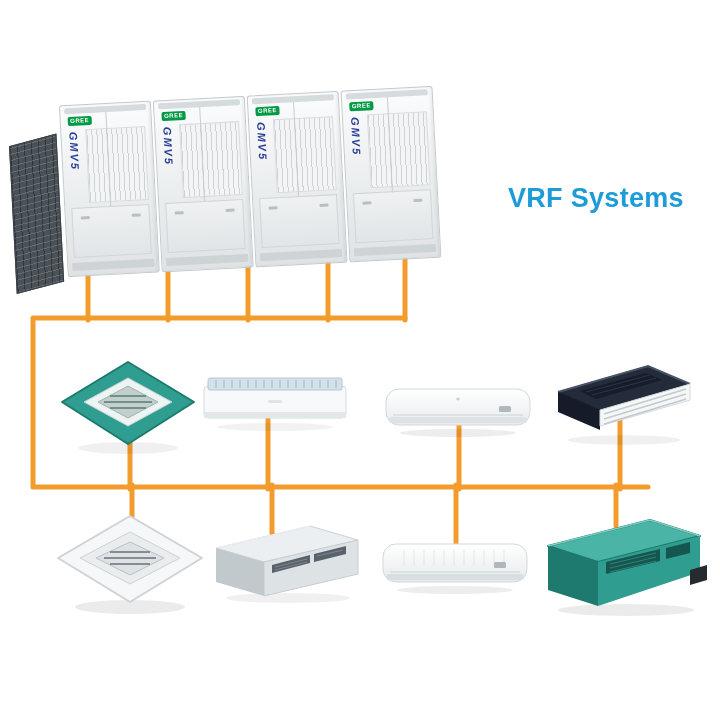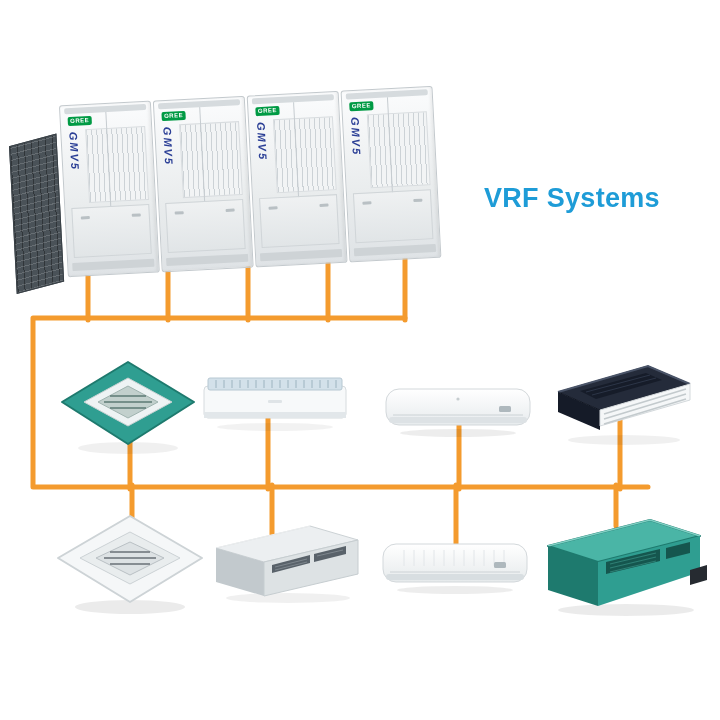--- a/index.html
+++ b/index.html
@@ -4,21 +4,21 @@
 <style>
   html,body{margin:0;padding:0;background:#ffffff;}
   body{font-family:"Liberation Sans", sans-serif;}
   .stage{position:relative;width:720px;height:720px;background:#ffffff;overflow:hidden;}
 
   
   .pipes{position:absolute;left:0;top:0;width:720px;height:720px;z-index:1;}
   .pipe{fill:none;stroke:var(--pipe,#F49B2E);stroke-width:5;stroke-linecap:round;stroke-linejoin:round;}
 
   
-  .title{position:absolute;left:484px;top:183px;z-index:3;font-size:27px;font-weight:700;
+  .title{position:absolute;left:508px;top:183px;z-index:3;font-size:27px;font-weight:700;
          letter-spacing:.3px;color:var(--title-blue,#1E9CD7);}
 
   
   .outdoor-row{position:absolute;left:16px;top:100px;width:440px;height:180px;z-index:2;
                display:flex;align-items:flex-end;transform:rotate(-3deg);transform-origin:0 180px;}
   .side-grille{width:46px;height:146px;margin-right:2px;background-color:#4a5258;
                border:1px solid #394046;
                background-image:repeating-linear-gradient(0deg,rgba(255,255,255,.16) 0 1px,transparent 1px 6px),
                                 repeating-linear-gradient(90deg,rgba(0,0,0,.35) 0 1px,transparent 1px 7px);
                transform:skewY(-12deg) translateY(9px);}

